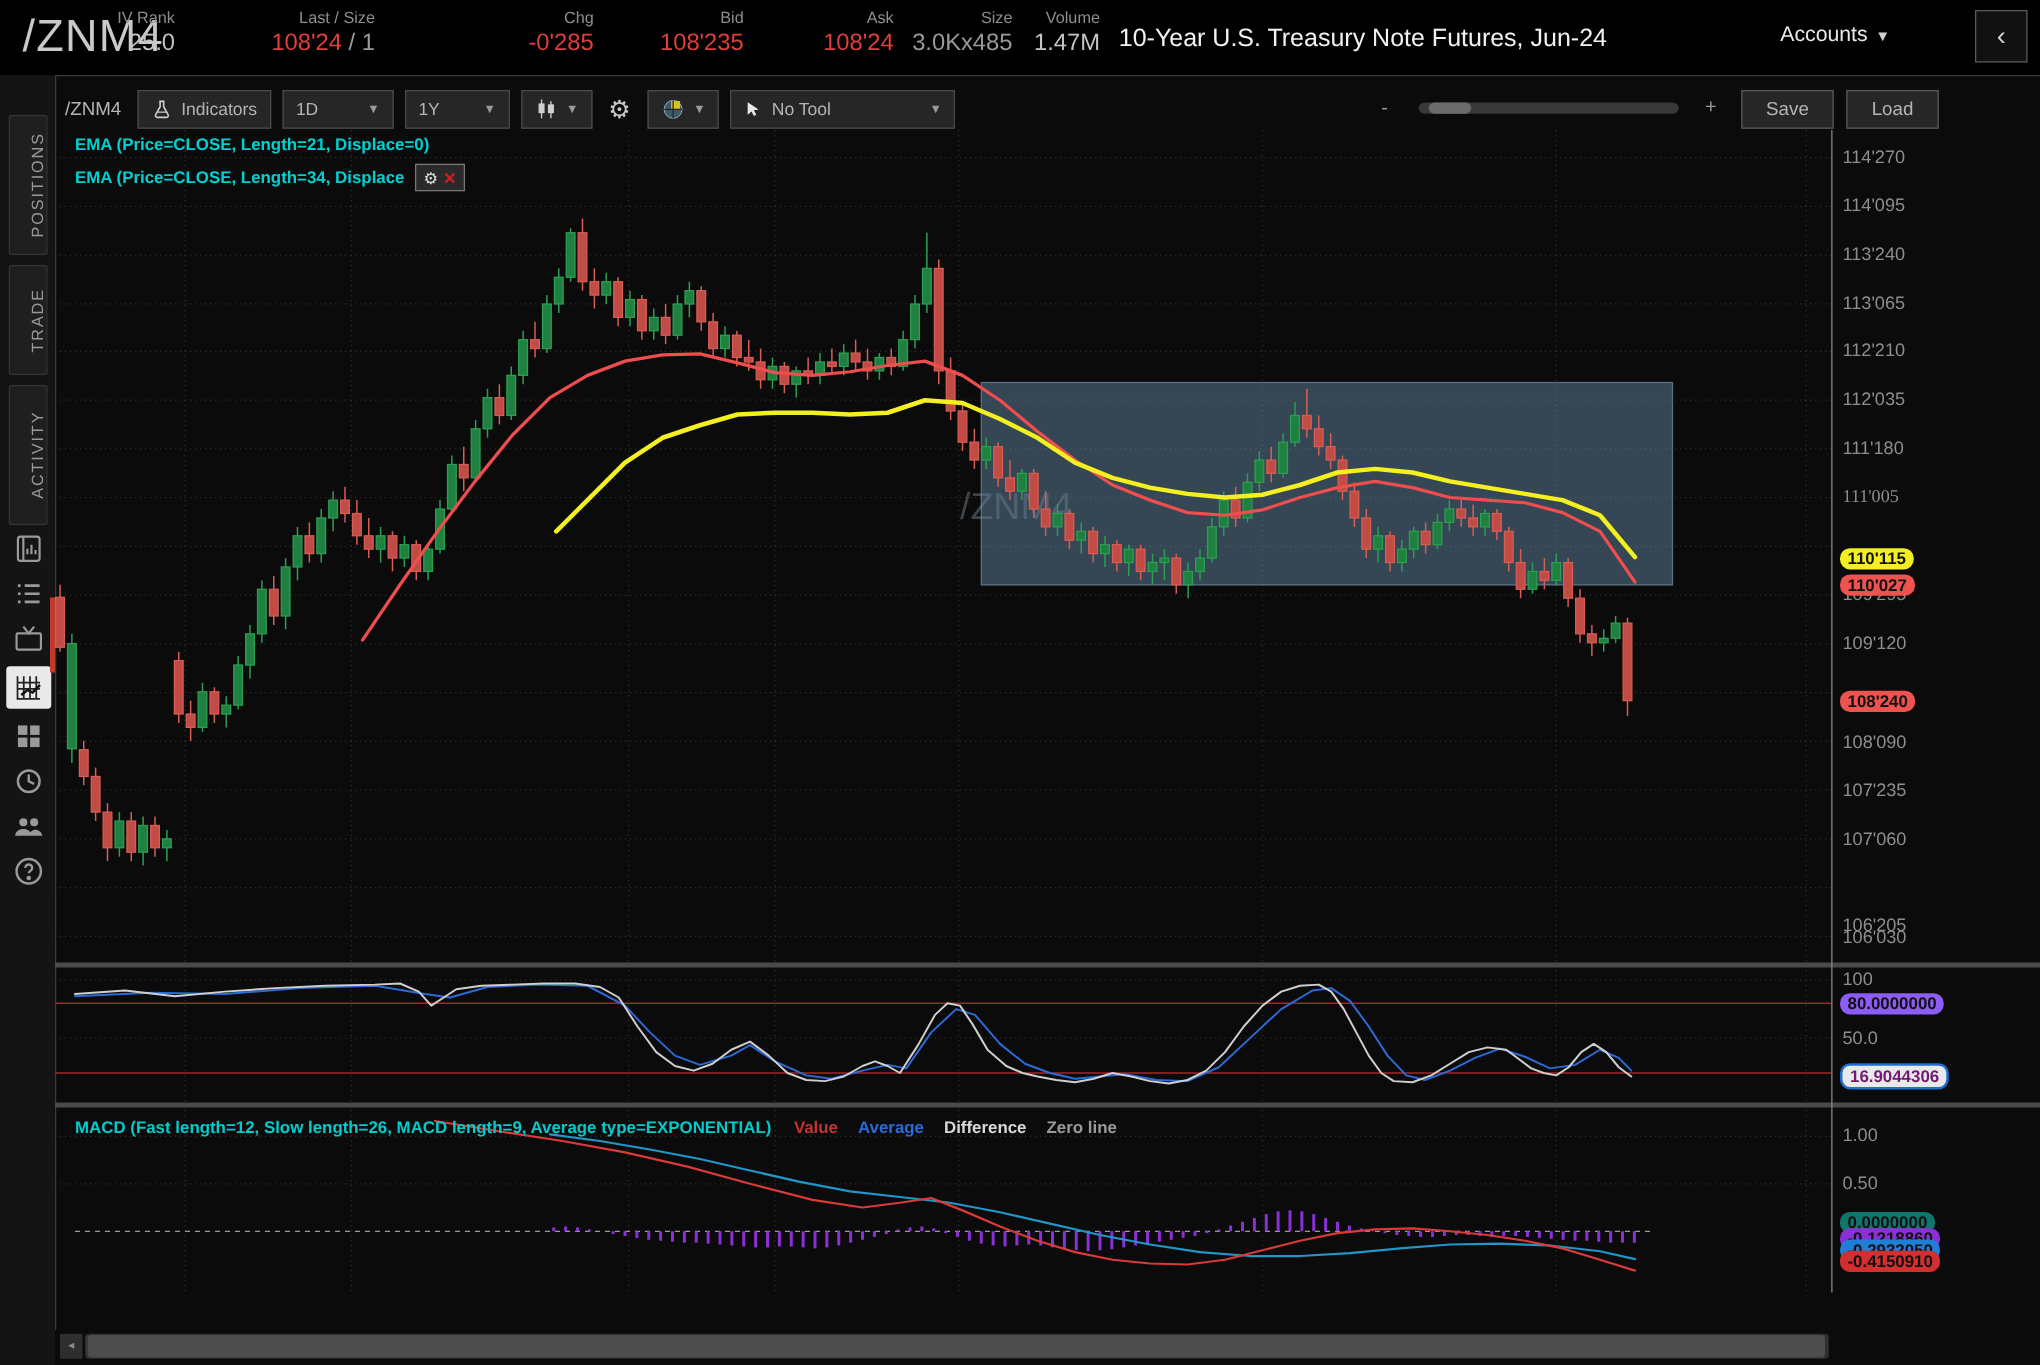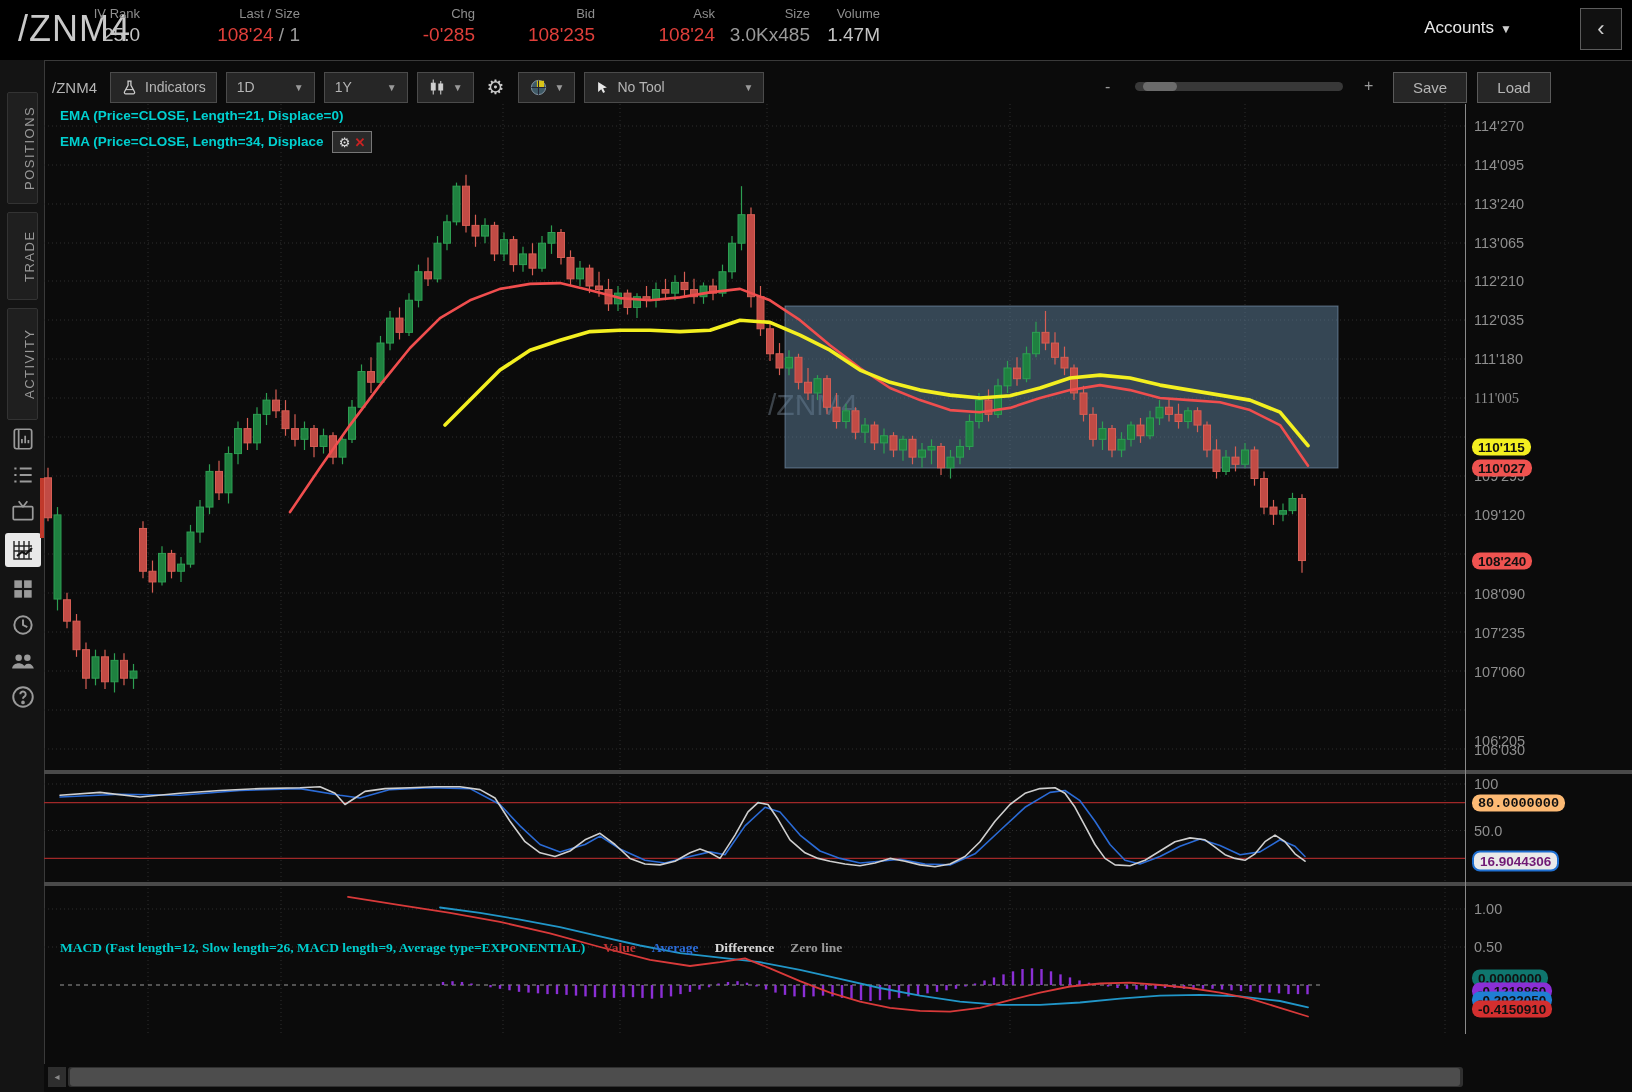--- a/index.html
+++ b/index.html
@@ -117,20 +117,21 @@
         </div>
         <div class="hfield" style="right: 822px;">
           <span class="lbl">Size</span>
           <span class="val dim">3.0Kx485</span>
         </div>
         <div class="hfield" style="right: 752px;">
           <span class="lbl">Volume</span>
           <span class="val">1.47M</span>
         </div>
       </div>
+    <div id="desc" class="abs">10-Year U.S. Treasury Note Futures, Jun-24</div>
     <div id="accounts" class="abs">
       <span>Accounts</span><span class="chev">▼</span>
     </div>
     <div id="collapse-btn" class="abs">
       <span>‹</span>
     </div>
   </div>
 
   <div id="sidebar" class="abs">
     <div class="vtab" style="top:32px; height:112px;">POSITIONS</div>
@@ -652,21 +653,21 @@
     </svg>
 
   <div class="ema-label" style="top:108px;">EMA (Price=CLOSE, Length=21, Displace=0)</div>
   <div class="ema-label" style="top:134px;">EMA (Price=CLOSE, Length=34, Displace</div>
   <div id="ema-controls" class="abs">
     <span class="g">⚙</span>
     <span class="x">✕</span>
   </div>
 
 
-  <div class="panel-title-row" style="top:940px;font-family:Liberation Serif, serif;">
+  <div class="panel-title-row" style="top:894px;">
     <span class="ptitle">MACD (Fast length=12, Slow length=26, MACD length=9, Average type=EXPONENTIAL)</span>
     <span id="macd-legend" style="display:flex; gap:16px;">
         <span class="legend" style="color: rgb(192, 52, 52);">Value</span>
         <span class="legend" style="color: rgb(43, 107, 214);">Average</span>
         <span class="legend" style="color: rgb(216, 216, 216);">Difference</span>
         <span class="legend" style="color: rgb(154, 154, 154);">Zero line</span>
       </span>
   </div>
 
   <div id="right-axis" class="abs">
@@ -685,21 +686,21 @@
       <div class="tick-label" style="top: 568px;">107'060</div>
       <div class="tick-label" style="top: 637px;">106'205</div>
       <div class="tick-label" style="top: 646px;">106'030</div>
       <div class="tick-label" style="top: 680px;">100</div>
       <div class="tick-label" style="top: 727px;">50.0</div>
       <div class="tick-label" style="top: 805px;">1.00</div>
       <div class="tick-label" style="top: 843px;">0.50</div>
       <div class="badge" style="top: 343px; background: rgb(243, 239, 32); color: rgb(17, 17, 17);">110'115</div>
       <div class="badge" style="top: 364px; background: rgb(239, 83, 80); color: rgb(17, 17, 17);">110'027</div>
       <div class="badge" style="top: 457px; background: rgb(239, 83, 80); color: rgb(17, 17, 17);">108'240</div>
-      <div class="badge" style="top: 699px; background: #fdba74; color: rgb(17, 17, 17); font-family: Liberation Mono, monospace;">80.0000000</div>
+      <div class="badge" style="top: 699px; background: #8b5cf6; color: rgb(17, 17, 17);">80.0000000</div>
       <div class="badge" style="top: 757px; background: rgb(233, 233, 233); color: #701a75; border: 2px solid rgb(31, 111, 208);">16.9044306</div>
       <div class="badge" style="top: 874px; background: #0f766e; color: rgb(17, 17, 17);">0.0000000</div>
       <div class="badge" style="top: 887px; background: rgb(139, 47, 214); color: rgb(17, 17, 17);">-0.1218860</div>
       <div class="badge" style="top: 896px; background: rgb(31, 127, 212); color: rgb(17, 17, 17);">-0.2932050</div>
       <div class="badge" style="top: 905px; background: rgb(211, 47, 47); color: rgb(17, 17, 17);">-0.4150910</div>
     </div>
 
 
   <div id="scroll-row" class="abs">
     <div id="scroll-left" class="abs">◂</div>

